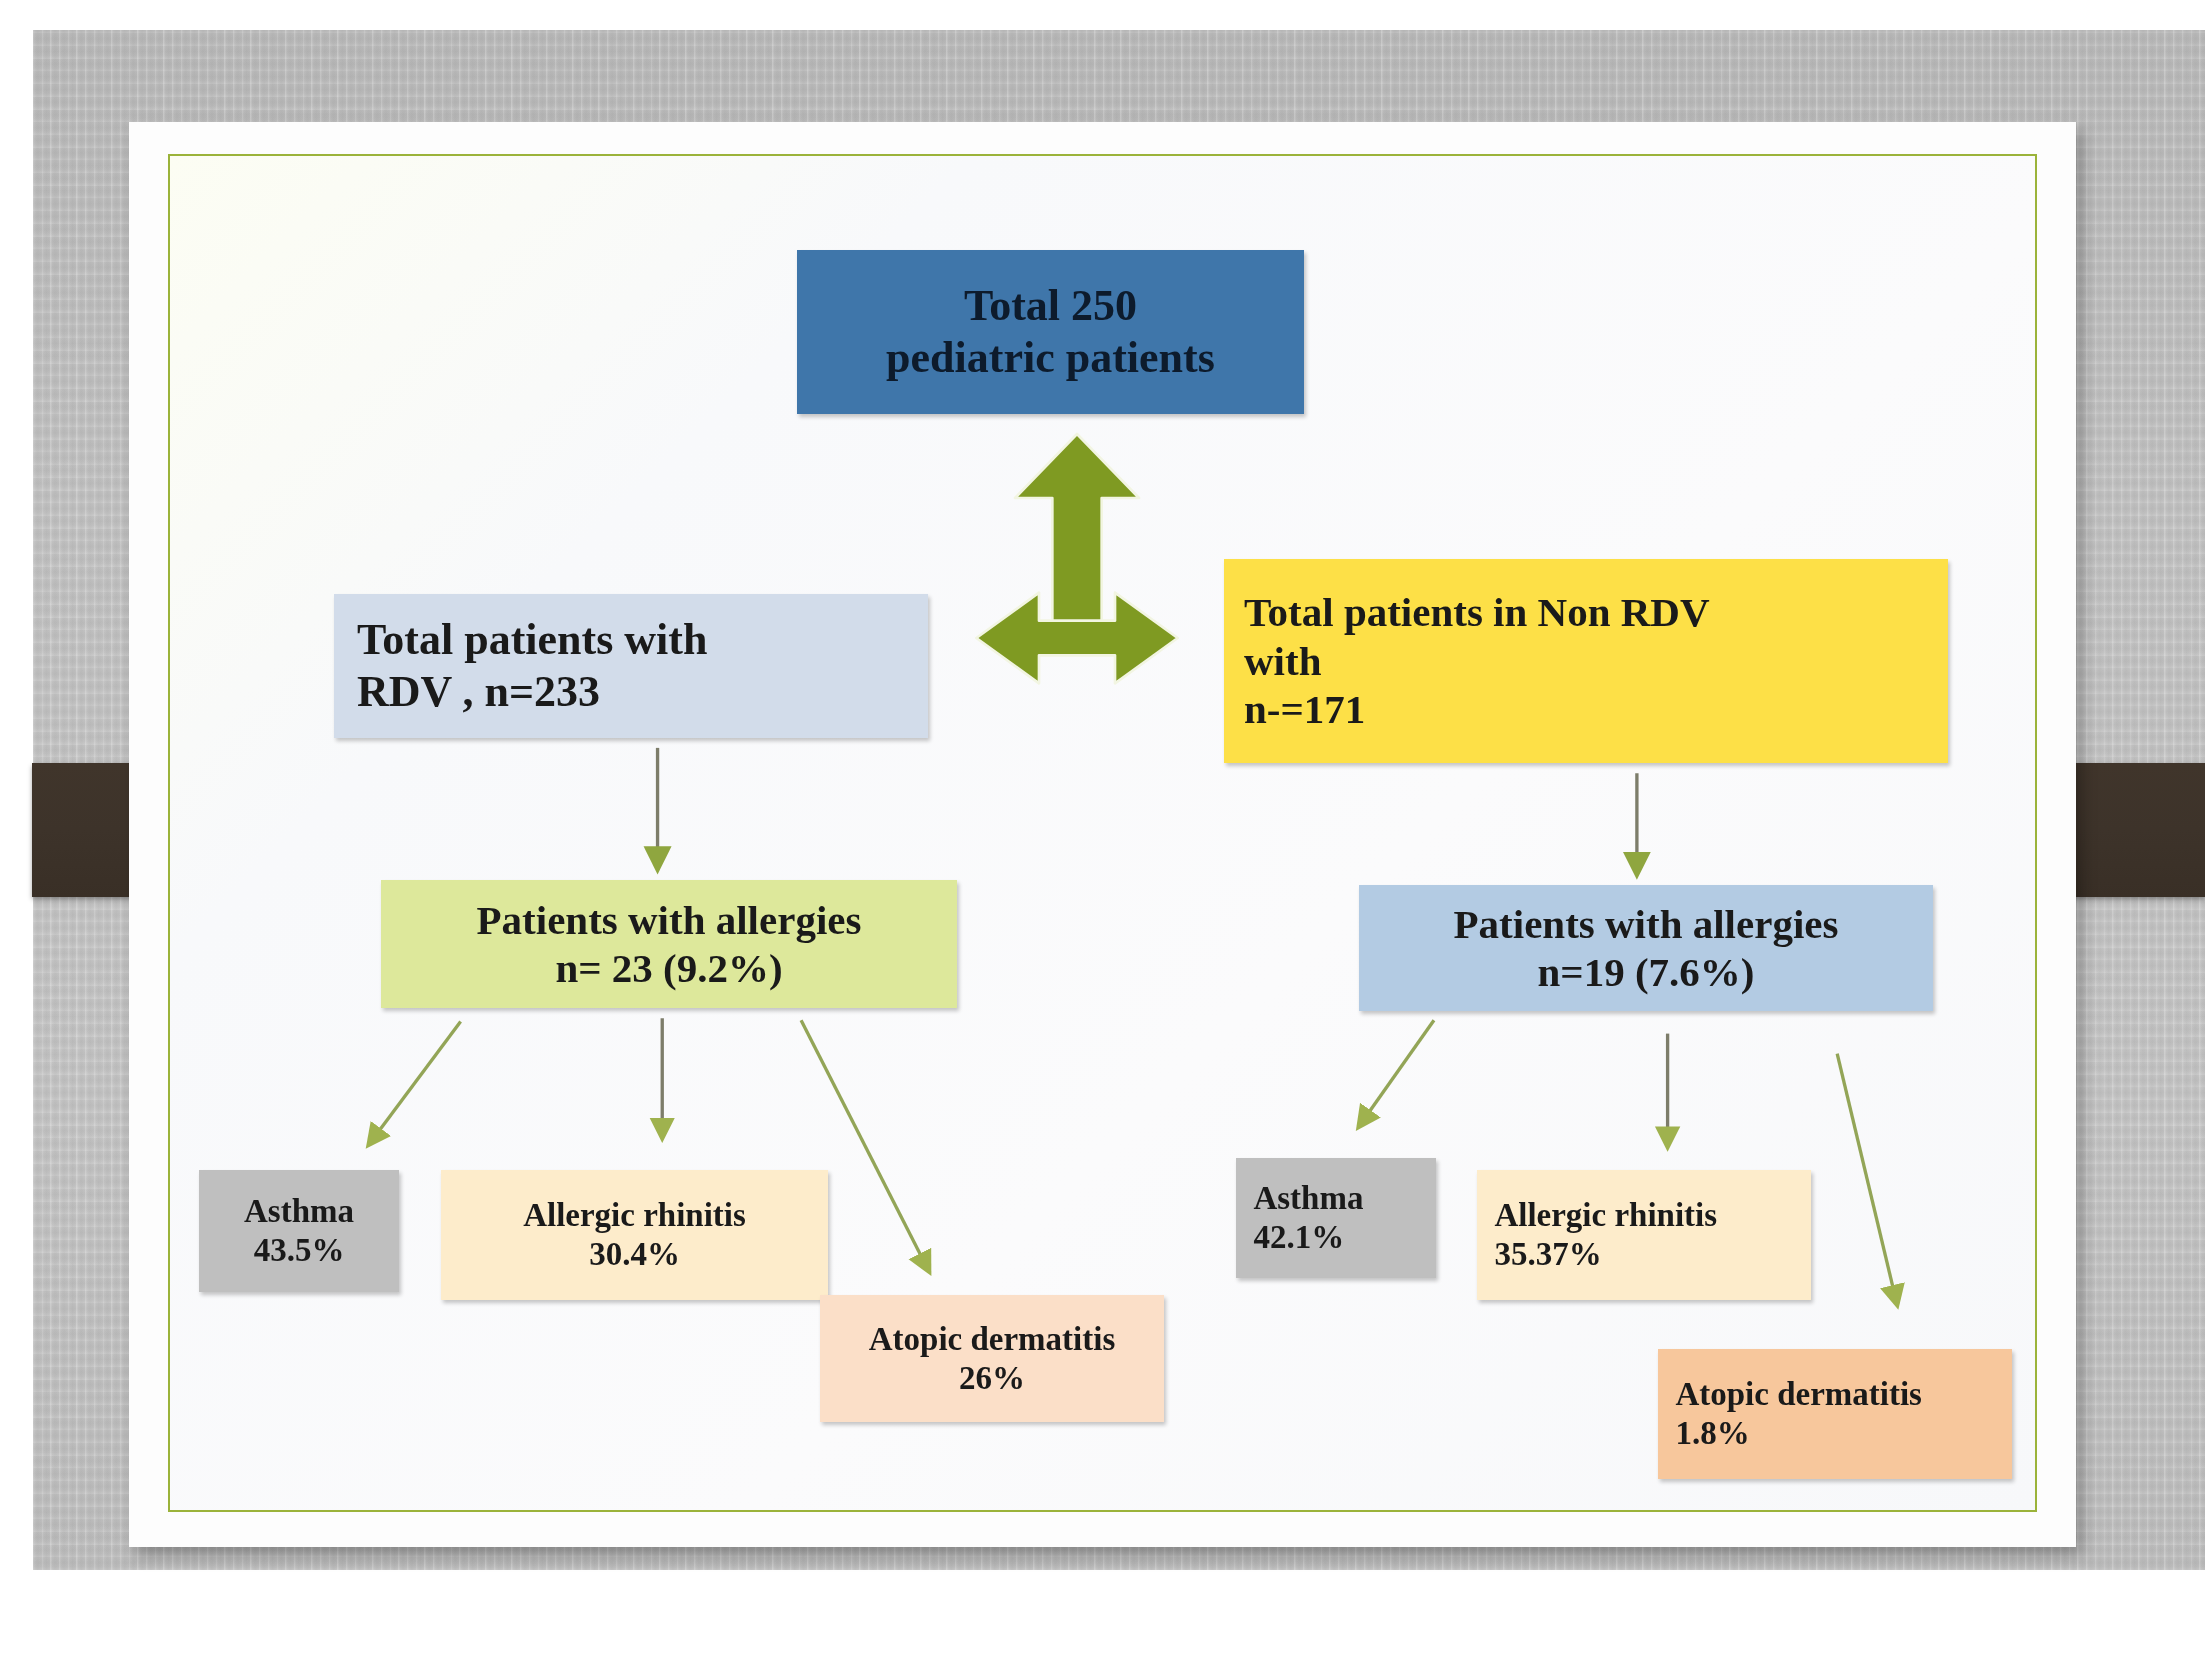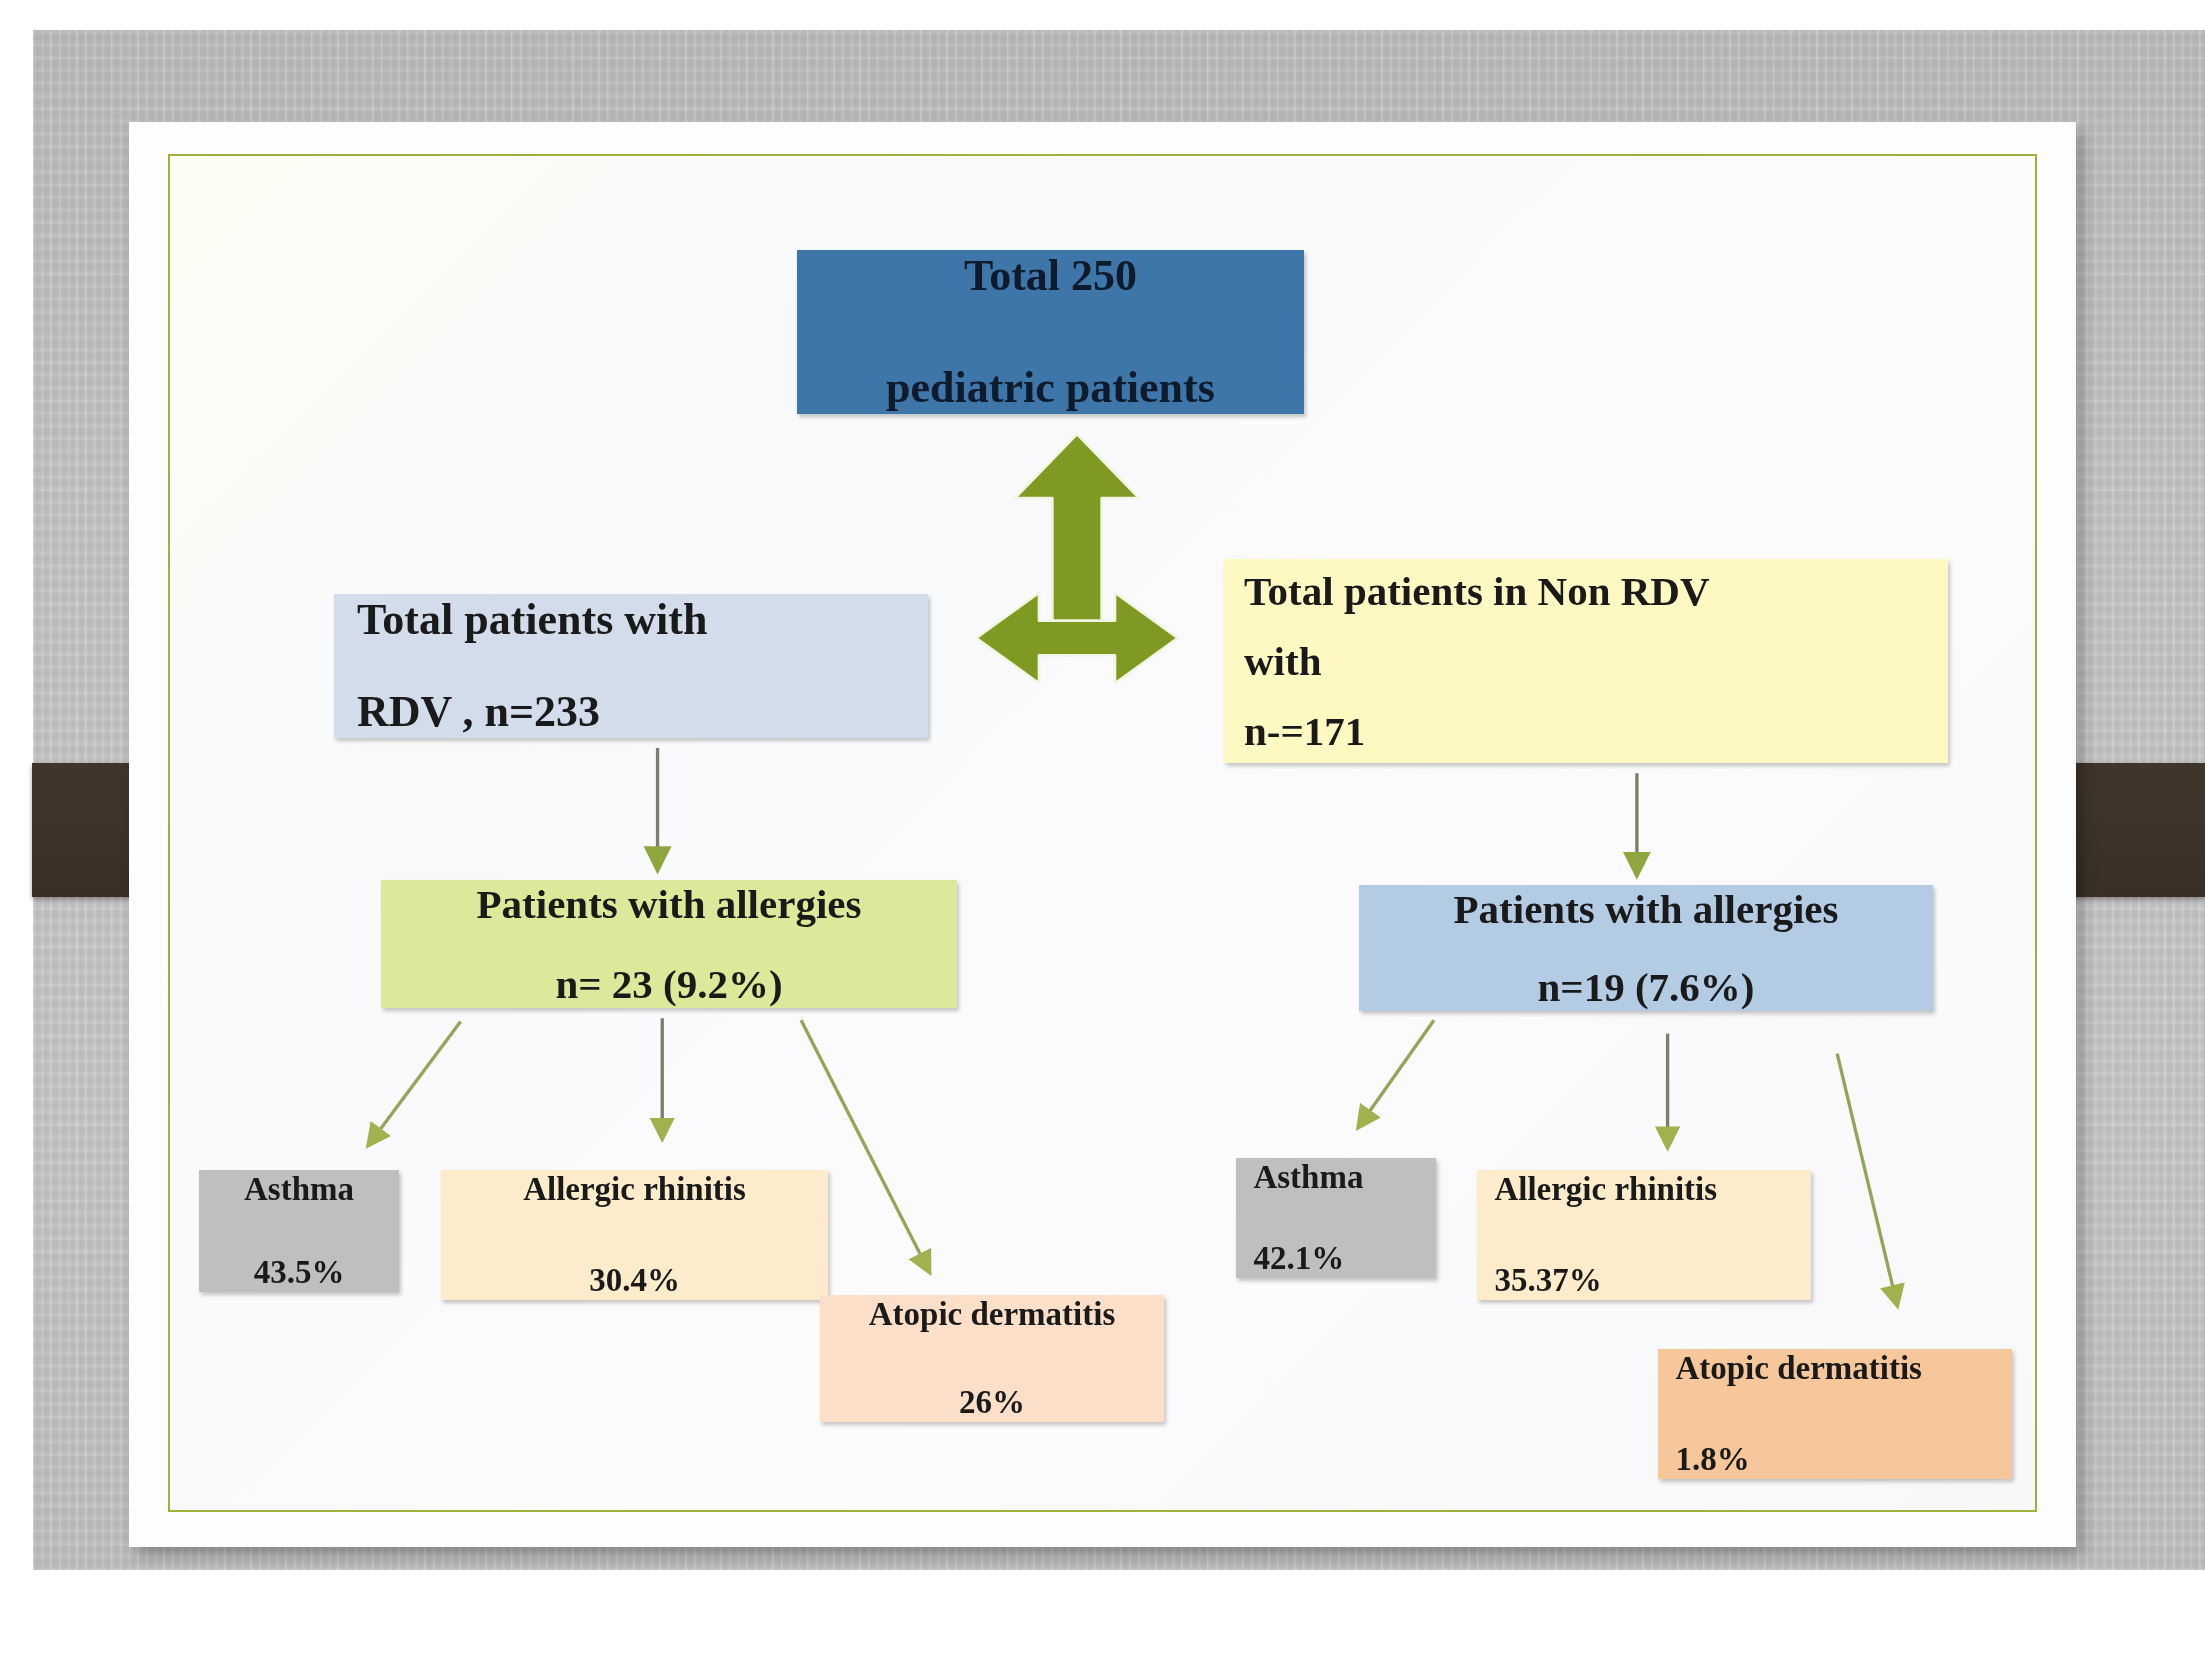--- a/index.html
+++ b/index.html
@@ -75,21 +75,21 @@
   
   .node {
     position: absolute;
     box-sizing: border-box;
     color: #1a1a1a;
     font-weight: bold;
     line-height: 1.18;
     box-shadow: 2px 2.7px 4px rgba(0,0,0,0.22);
     display: flex;
     flex-direction: column;
-    justify-content: space-between;
+    justify-content: center;
     font-family: Liberation Serif, serif;
   }
   .node .ln { display: block; }
 
   
   #node-root {
     left: 797px; top: 250px;
     width: 507px; height: 164px;
     background: #3f76aa;
     color: #0d1b2c;
@@ -104,21 +104,21 @@
     left: 334px; top: 594px;
     width: 594px; height: 144px;
     background: #d2dcea;
     font-size: 44px;
     text-align: left;
     padding: 0 23px;
   }
   #node-nonrdv {
     left: 1224px; top: 559px;
     width: 724px; height: 204px;
-    background: #fef9c3;
+    background: #fde047;
     font-size: 41px;
     text-align: left;
     padding: 8px 20px;
   }
 
   
   #node-allergy-left {
     left: 381px; top: 880px;
     width: 576px; height: 128px;
     background: #dde89b;

